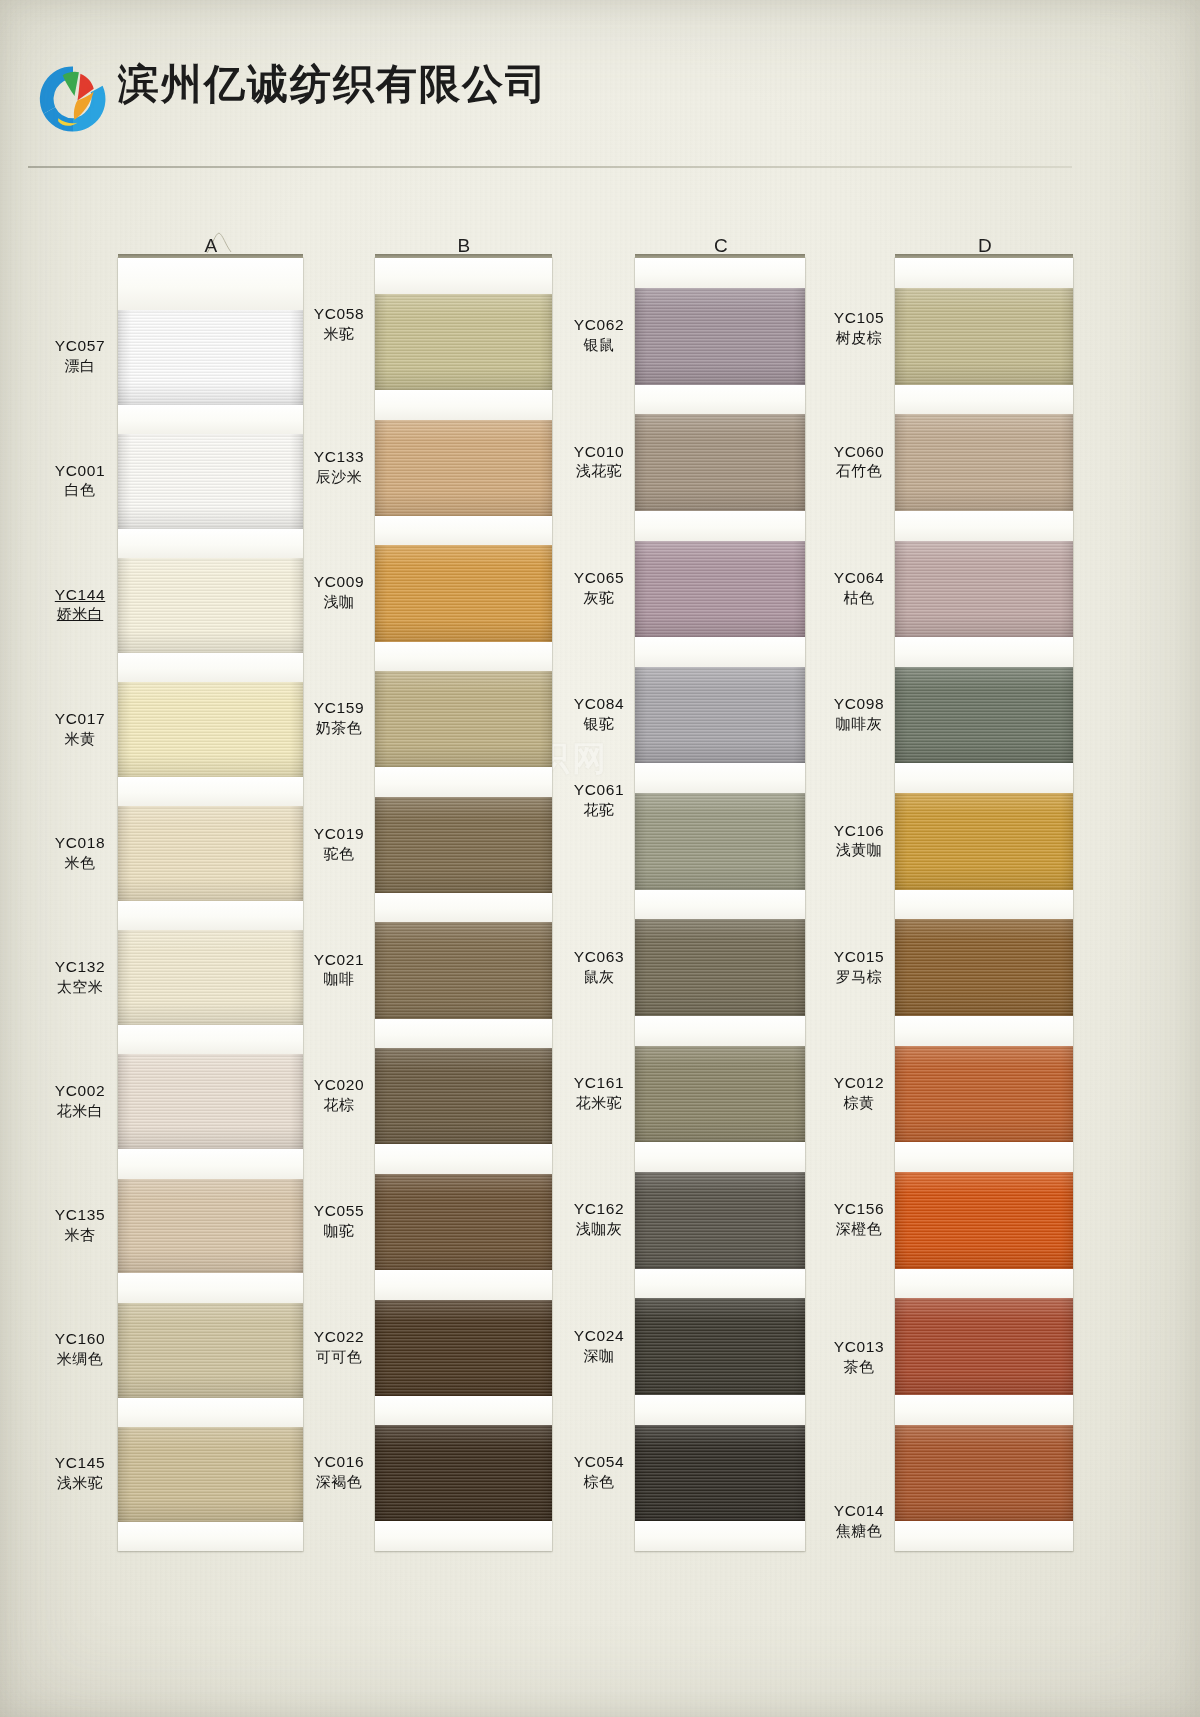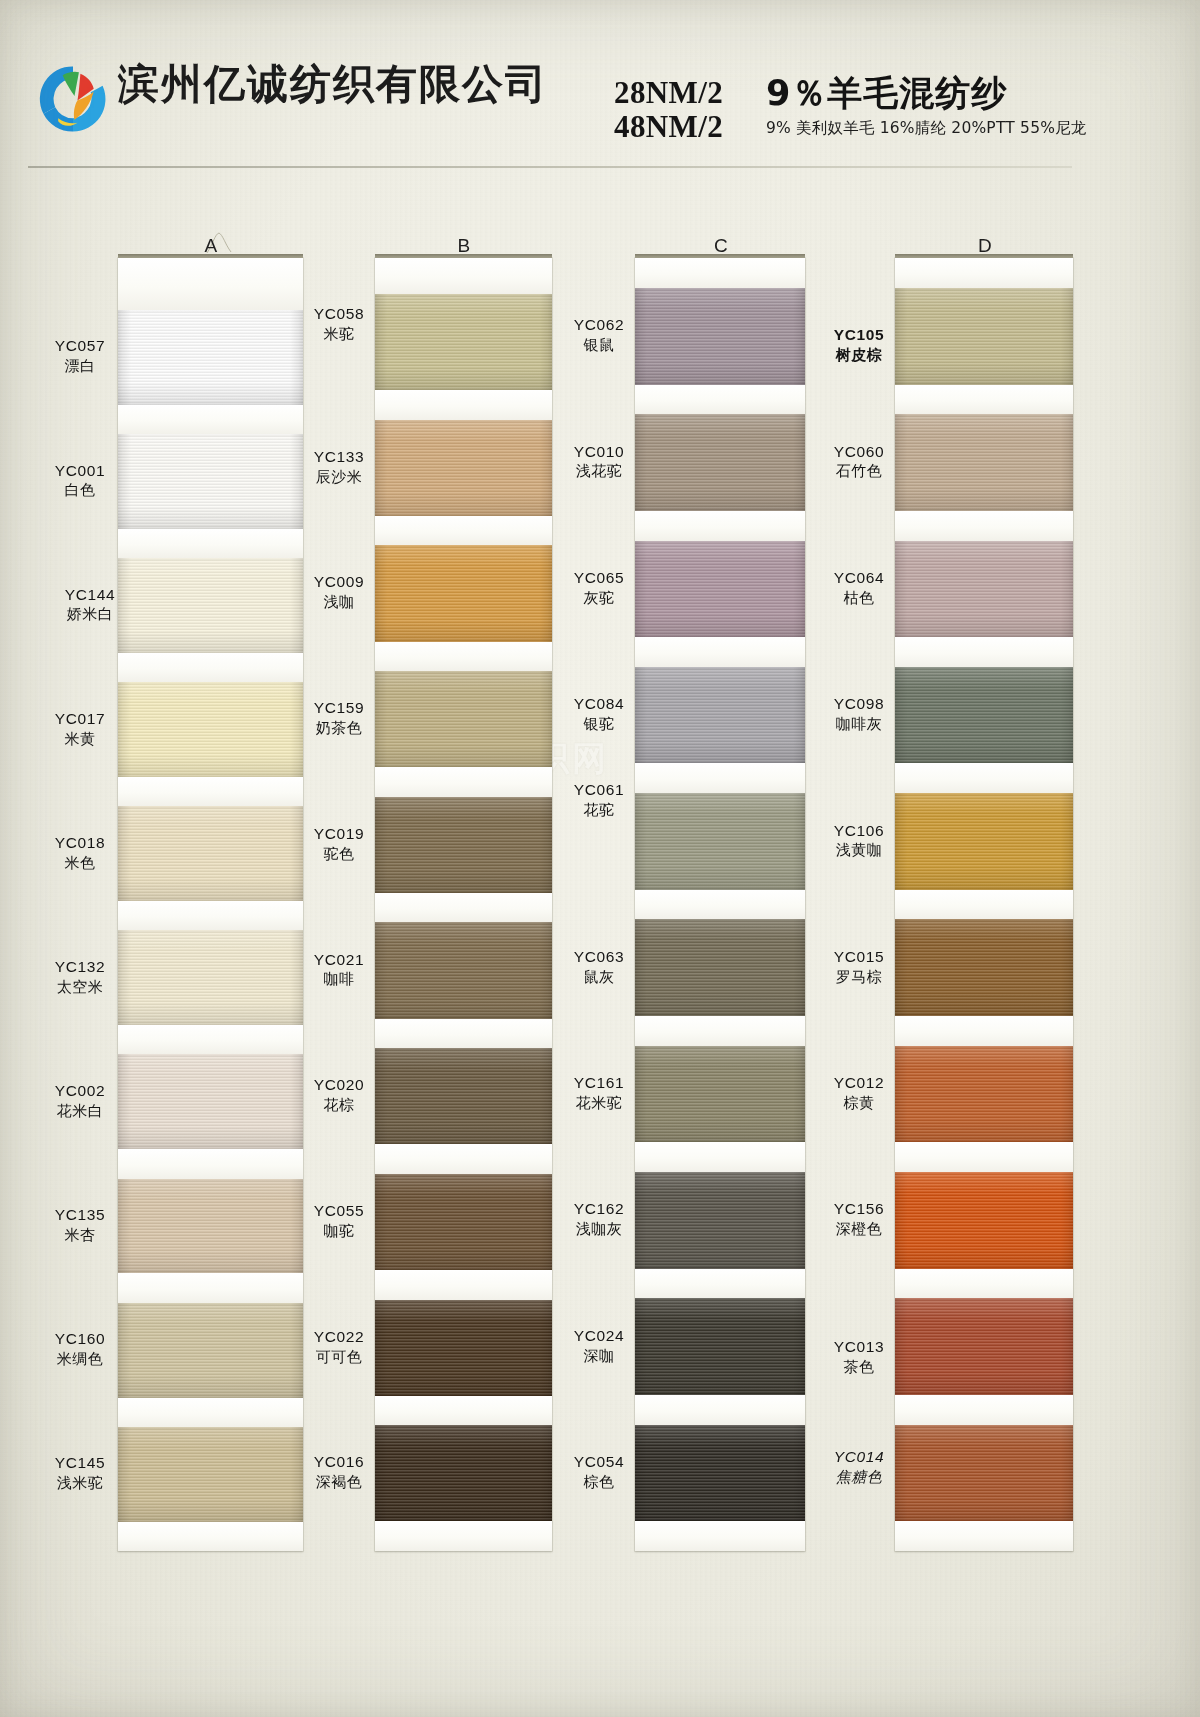--- a/index.html
+++ b/index.html
@@ -155,30 +155,20 @@
       <path d="M60 16 C70 20 76 28 78 36 L56 52 C58 42 59 26 60 16 Z" fill="#e23b2e"></path>
       <path d="M56 52 C62 50 72 46 78 40 C74 56 64 70 52 78 C50 70 52 58 56 52 Z" fill="#f0a32a"></path>
       <path d="M30 76 C38 82 48 84 56 82 C48 88 36 88 30 80 Z" fill="#f5d23a"></path>
     </svg>
   </div>
 
   <div class="brand">
     <div class="brand-cn">滨州亿诚纺织有限公司</div>
   </div>
 
-  <div class="spec">
-    <div class="spec-count">
-      <div>28NM/2</div>
-      <div>48NM/2</div>
-    </div>
-    <div class="spec-right">
-      <div class="spec-title">9％羊毛混纺纱</div>
-      <div class="spec-sub">9% 美利奴羊毛 16%腈纶 20%PTT 55%尼龙</div>
-    </div>
-  </div>
 
   <div class="rule"></div>
 </div>
 
 <svg class="stray-thread" viewBox="0 0 28 22">
   <path d="M2 21 C8 12 10 2 14 1 C18 3 20 12 26 20" stroke="#b9b7a4" stroke-width="1" fill="none"></path>
 </svg>
 
 <div class="watermark">
   <div class="wm-main">毛织网</div>
@@ -188,21 +178,21 @@
 <div id="columns-root">
     <div class="col-letter" style="left: 204.5px; top: 235px;">A</div>
     <div class="label" style="left: 34px; top: 336.468px;">
       <span class="code">YC057</span>
       <span class="cn">漂白</span>
     </div>
     <div class="label" style="left: 34px; top: 460.568px;">
       <span class="code">YC001</span>
       <span class="cn">白色</span>
     </div>
-    <div class="label" style="left: 44px; top: 584.668px;">
+    <div class="label" style="left: 34px; top: 584.668px; text-decoration: underline;">
       <span class="code">YC144</span>
       <span class="cn">娇米白</span>
     </div>
     <div class="label" style="left: 34px; top: 708.768px;">
       <span class="code">YC017</span>
       <span class="cn">米黄</span>
     </div>
     <div class="label" style="left: 34px; top: 832.868px;">
       <span class="code">YC018</span>
       <span class="cn">米色</span>
@@ -567,21 +557,21 @@
           <div class="threads"></div>
           <div class="shade"></div>
           <div class="sidevig"></div>
         </div>
         <div class="gap" style="height: 29.6805px;">
           <div class="gap-inner"></div>
         </div>
       </div>
     </div>
     <div class="col-letter" style="left: 978px; top: 235px;">D</div>
-    <div class="label" style="left: 813px; top: 325px; font-weight: bold;">
+    <div class="label" style="left: 813px; top: 308px;">
       <span class="code">YC105</span>
       <span class="cn">树皮棕</span>
     </div>
     <div class="label" style="left: 813px; top: 441.61px;">
       <span class="code">YC060</span>
       <span class="cn">石竹色</span>
     </div>
     <div class="label" style="left: 813px; top: 567.91px;">
       <span class="code">YC064</span>
       <span class="cn">枯色</span>
@@ -603,21 +593,21 @@
       <span class="cn">棕黄</span>
     </div>
     <div class="label" style="left: 813px; top: 1199.41px;">
       <span class="code">YC156</span>
       <span class="cn">深橙色</span>
     </div>
     <div class="label" style="left: 813px; top: 1325.71px; margin-top: 11px;">
       <span class="code">YC013</span>
       <span class="cn">茶色</span>
     </div>
-    <div class="label" style="left: 813px; top: 1447px; font-style: italic;">
+    <div class="label" style="left: 813px; top: 1501px;">
       <span class="code">YC014</span>
       <span class="cn">焦糖色</span>
     </div>
     <div class="column" style="left: 895px; width: 178px; top: 258px;">
       <div class="card" style="height: 1293px;">
         <div class="card-top-edge"></div>
         <div class="gap" style="height: 30px;">
           <div class="gap-inner"></div>
         </div>
         <div class="swatch" title="YC105 树皮棕" style="height: 96.6195px; background: rgb(196, 187, 143);">

